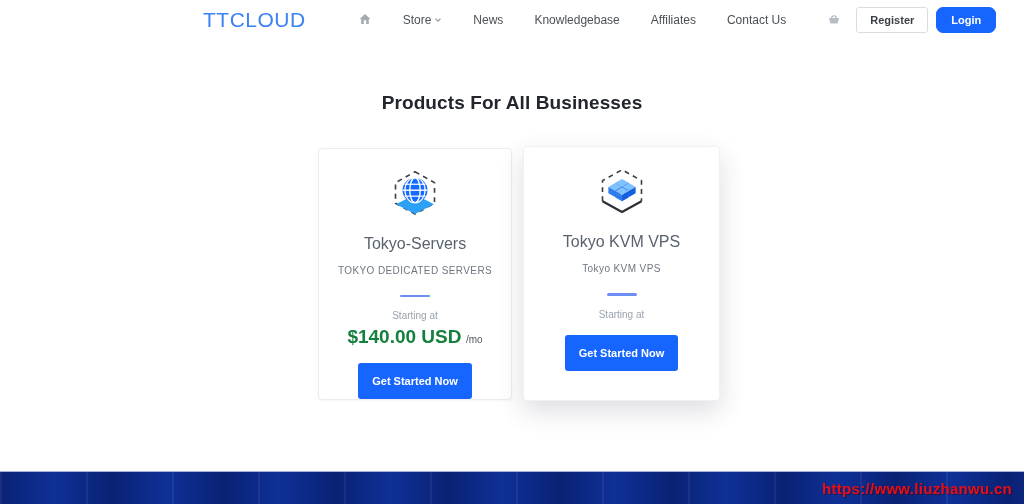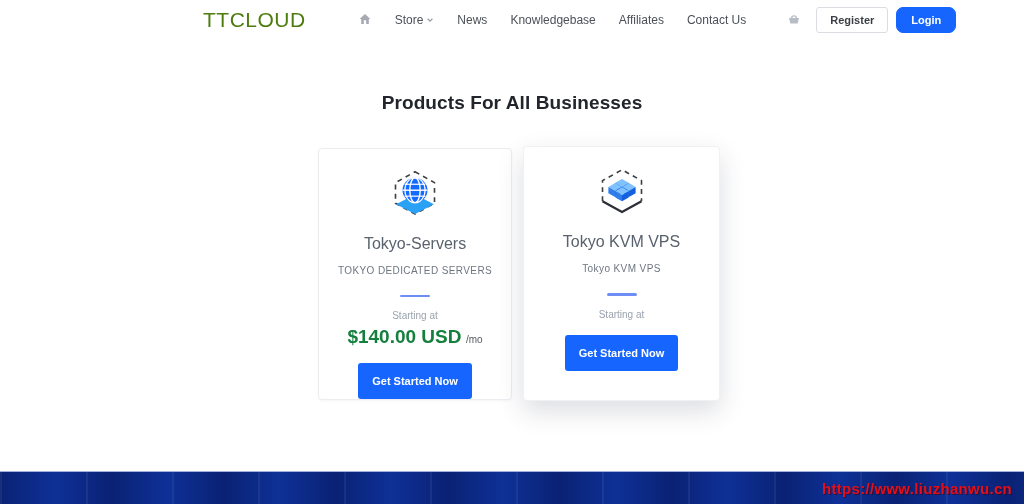--- a/index.html
+++ b/index.html
@@ -3,23 +3,23 @@
 <meta charset="utf-8">
 <style>
   * { margin:0; padding:0; box-sizing:border-box; }
   html,body { width:1024px; height:504px; overflow:hidden; background:#ffffff;
               font-family:"Liberation Sans", sans-serif; }
   body { display:flex; flex-direction:column; }
 
   
   .header { height:40px; flex:0 0 40px; background:#fff; display:flex; align-items:center; }
   .header-inner { width:618px; margin:0 auto; display:flex; align-items:center; }
-  .brand { font-size:21px; font-weight:500; color:#4d7c0f; letter-spacing:0.5px;
+  .brand { font-size:21px; font-weight:500; color:#3b82f6; letter-spacing:0.5px;
            text-decoration:none; cursor:pointer; }
-  .nav { display:flex; align-items:center; gap:23px; margin-left:52px; }
+  .nav { display:flex; align-items:center; gap:31px; margin-left:52px; }
   .nav a { font-size:12px; color:#4b5157; text-decoration:none; font-weight:500;
            display:flex; align-items:center; gap:3px; cursor:pointer; white-space:nowrap; }
   .home-link { display:flex; align-items:center; }
   .auth { display:flex; align-items:center; gap:8px; margin-left:40px; }
   .cart-btn { background:none; border:none; cursor:pointer; display:flex; align-items:center;
               margin-right:6px; }
   .btn-register { background:#fff; border:1px solid #d9dde2; color:#3a3f45; font-size:11px;
                   font-weight:600; padding:6px 13px; border-radius:3px; cursor:pointer;
                   font-family:inherit; }
   .btn-login { background:#1665ff; border:1px solid #1665ff; color:#fff; font-size:11px;

